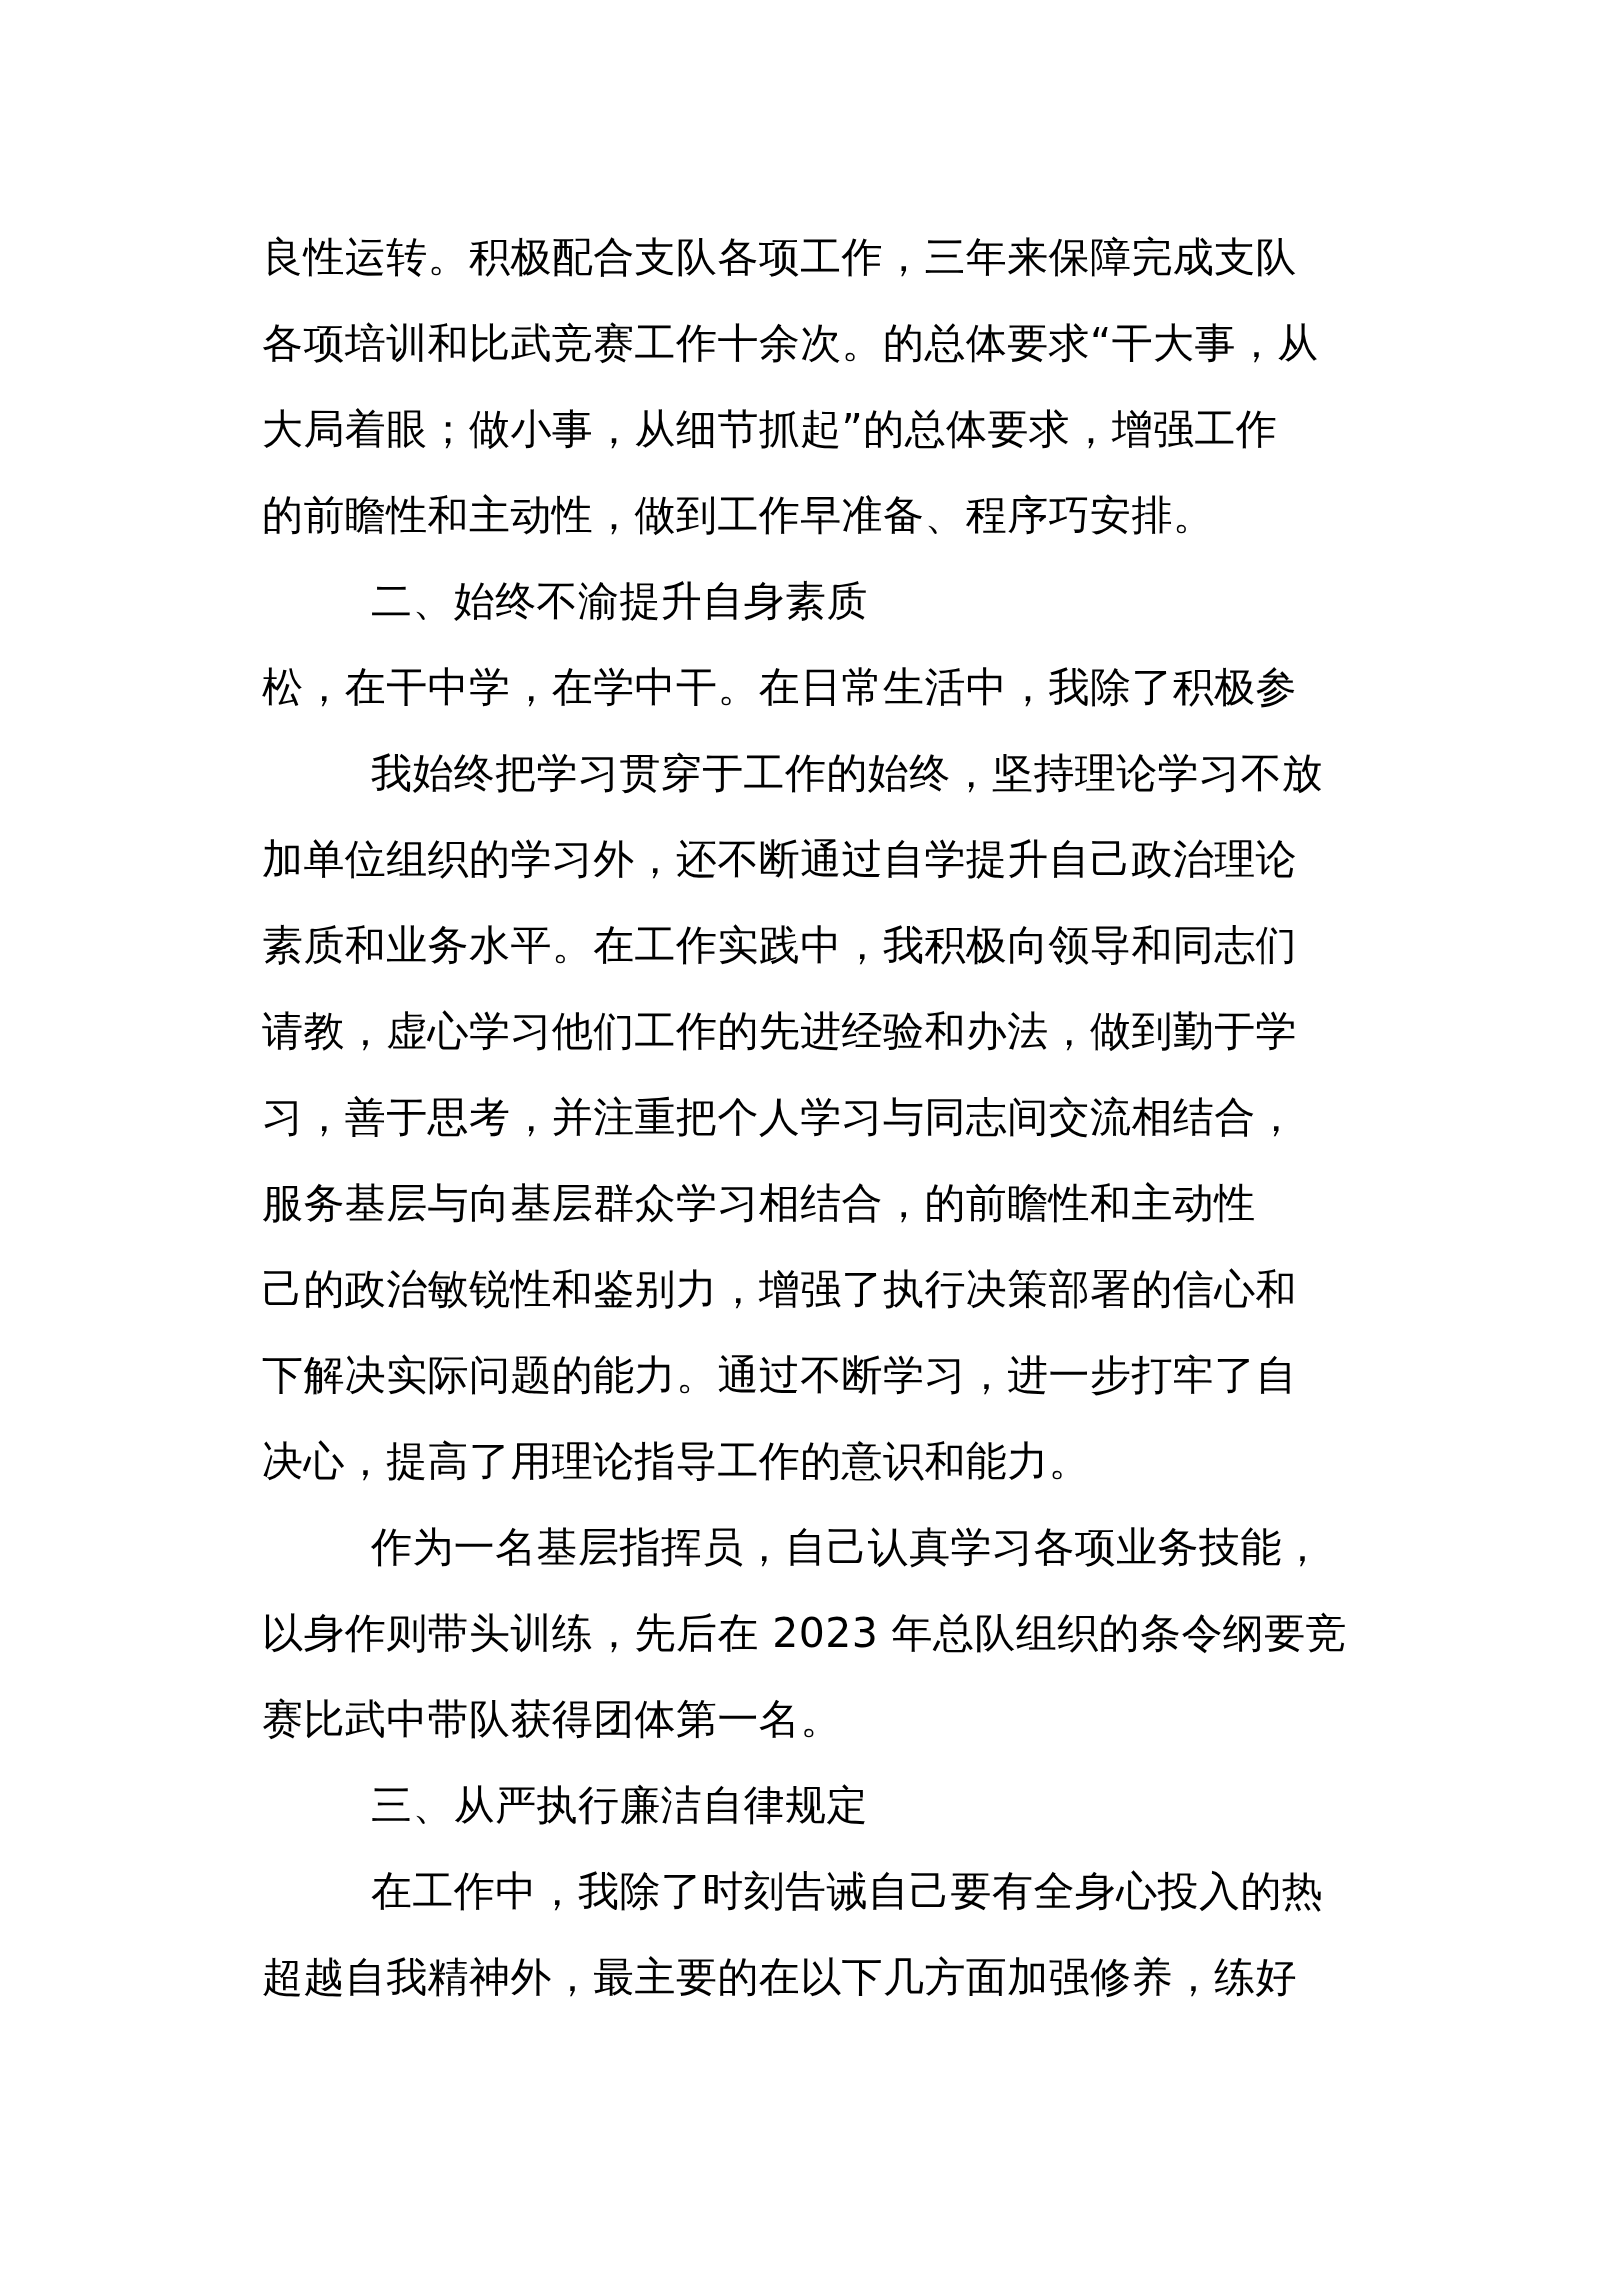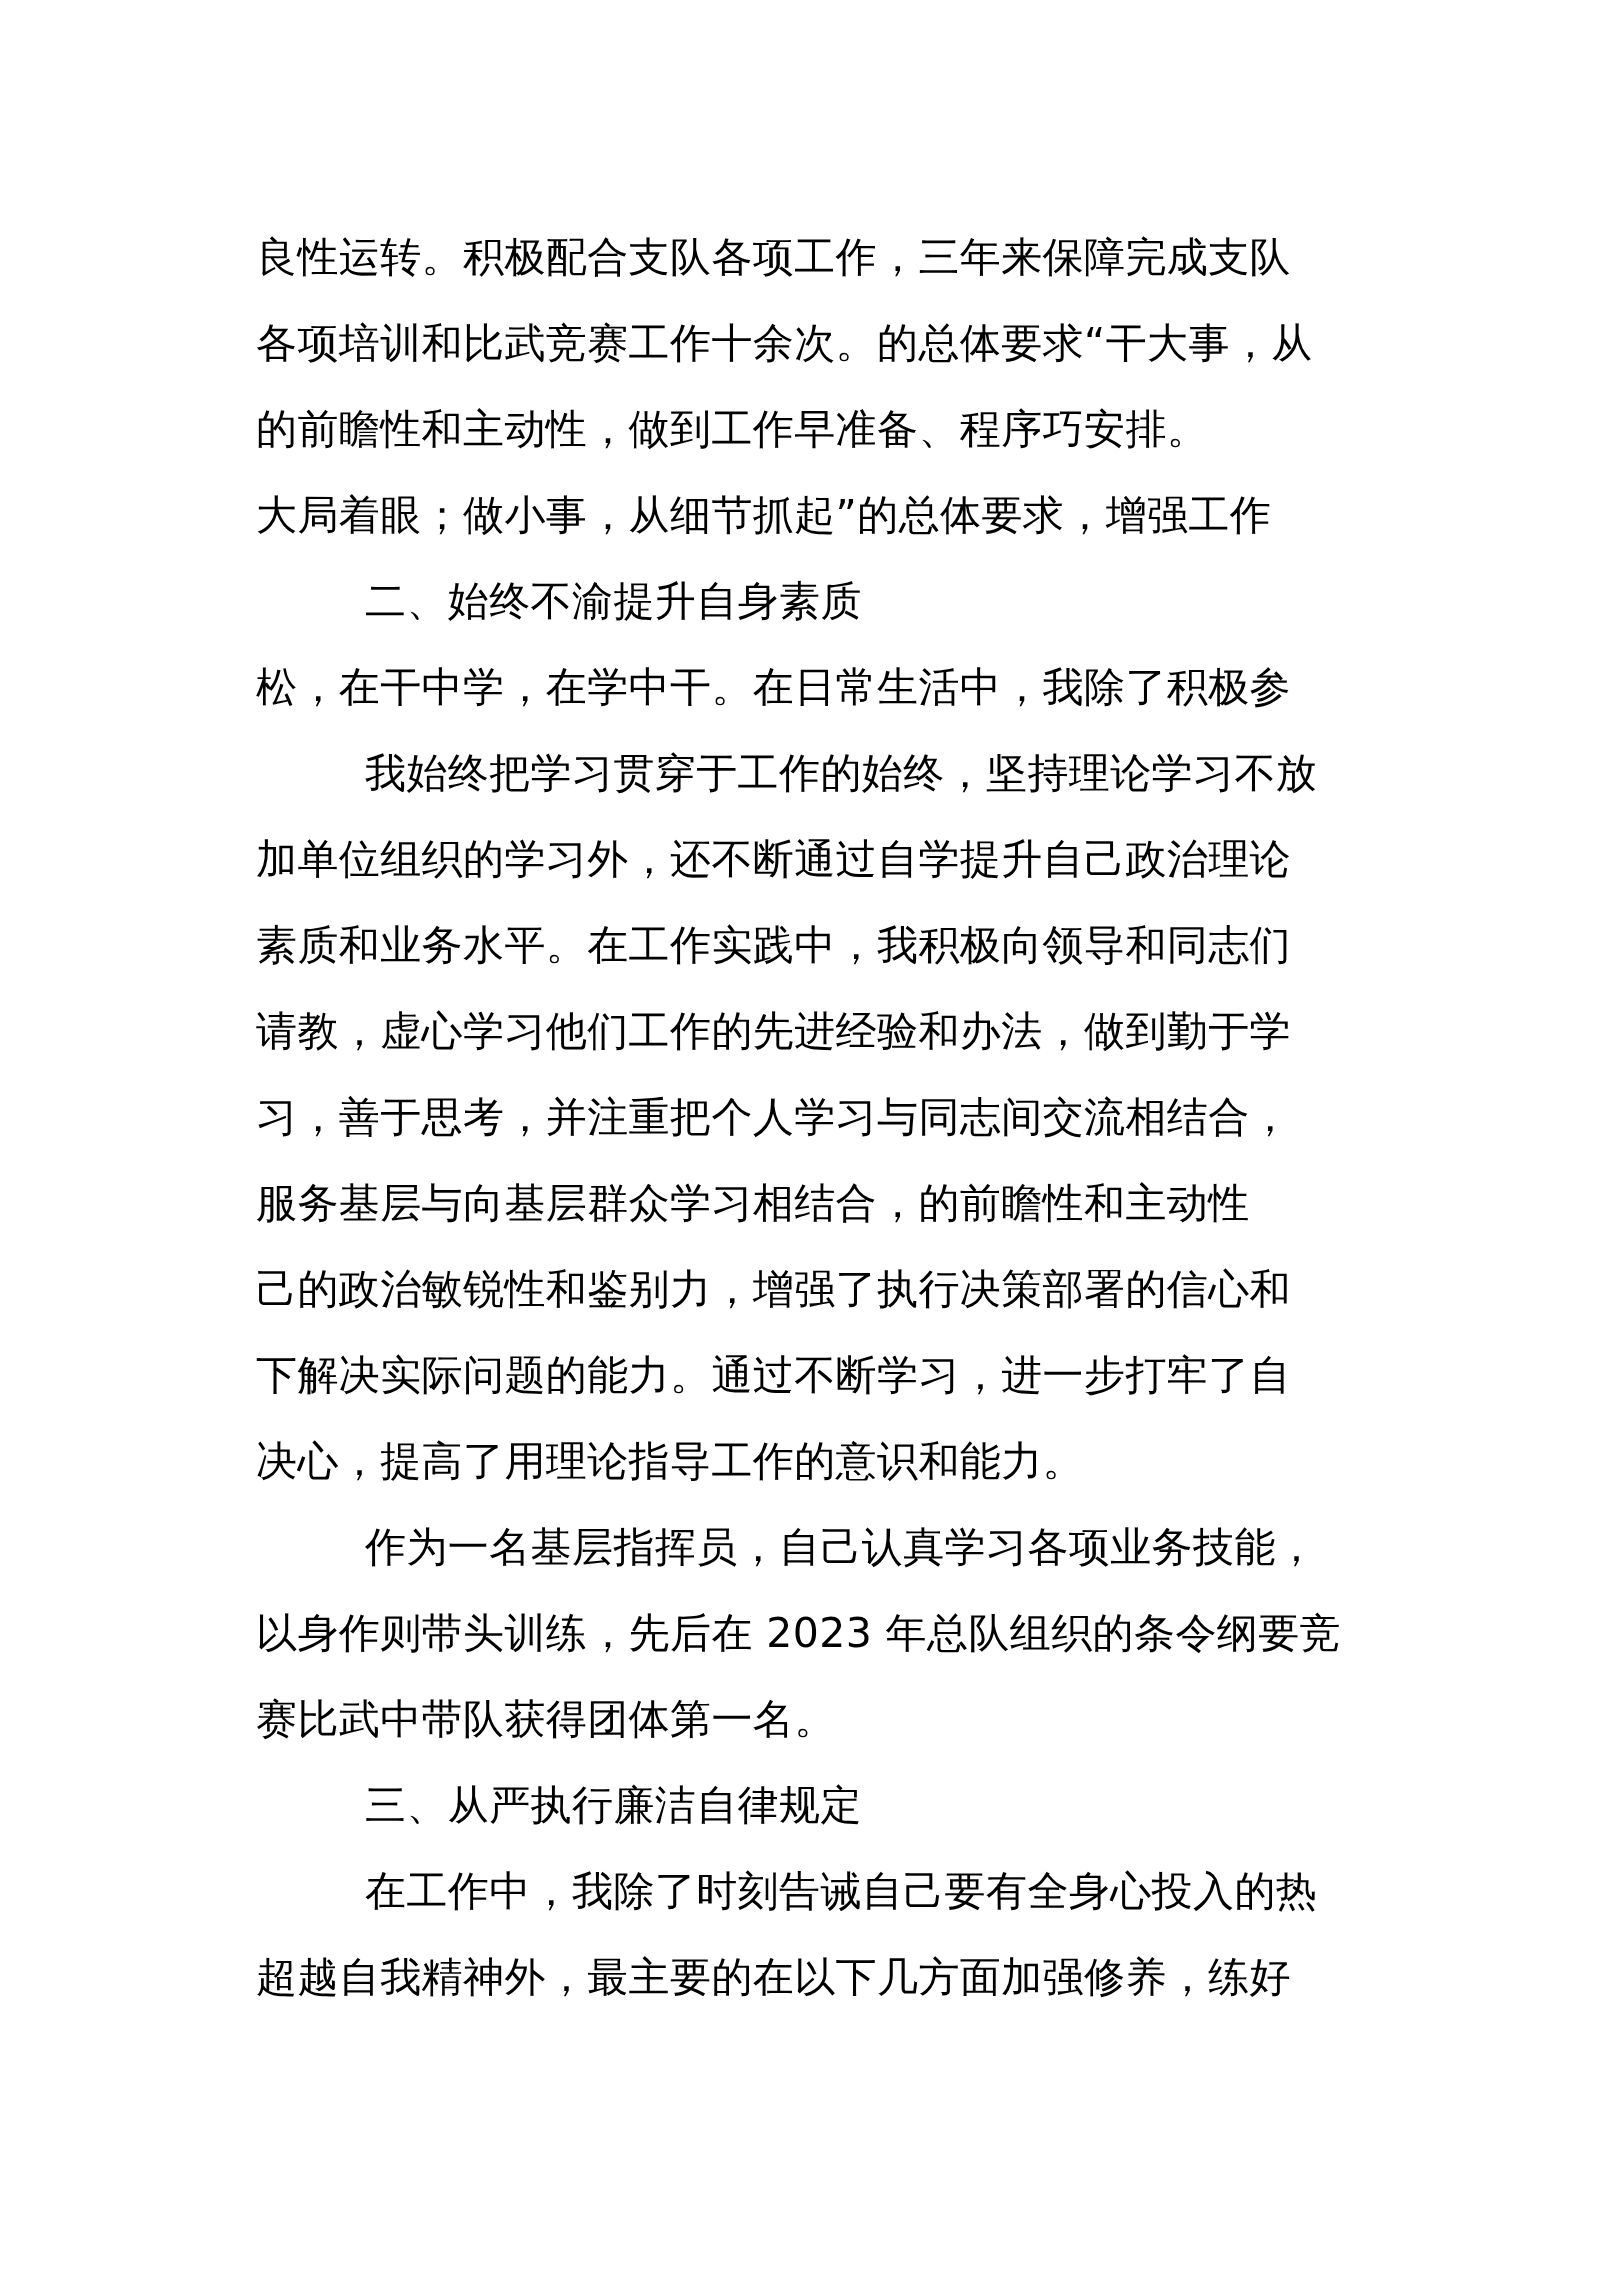--- a/index.html
+++ b/index.html
@@ -10,21 +10,21 @@
     body {
       width: 1621px;
       height: 2293px;
       position: relative;
       overflow: hidden;
       font-family: "DejaVu Sans", "Liberation Sans", sans-serif;
       color: #000000;
     }
     .page {
       position: absolute;
-      left: 256px;
+      left: 262px;
       top: 214px;
       width: 1129px;
     }
     .line {
       display: block;
       height: 86px;
       line-height: 86px;
       font-size: 41px;
       white-space: nowrap;
       letter-spacing: 0.4px;
@@ -34,22 +34,22 @@
     }
   </style>
 </head>
 <body>
 
 <div class="page">
 
   <div>
     <span class="line">良性运转。积极配合支队各项工作，三年来保障完成支队</span>
     <span class="line">各项培训和比武竞赛工作十余次。的总体要求“干大事，从</span>
+    <span class="line">大局着眼；做小事，从细节抓起”的总体要求，增强工作</span>
     <span class="line">的前瞻性和主动性，做到工作早准备、程序巧安排。</span>
-    <span class="line">大局着眼；做小事，从细节抓起”的总体要求，增强工作</span>
   </div>
 
   <div>
     <span class="line indent">二、始终不渝提升自身素质</span>
   </div>
 
   <div>
     <span class="line">松，在干中学，在学中干。在日常生活中，我除了积极参</span>
     <span class="line indent">我始终把学习贯穿于工作的始终，坚持理论学习不放</span>
     <span class="line">加单位组织的学习外，还不断通过自学提升自己政治理论</span>

